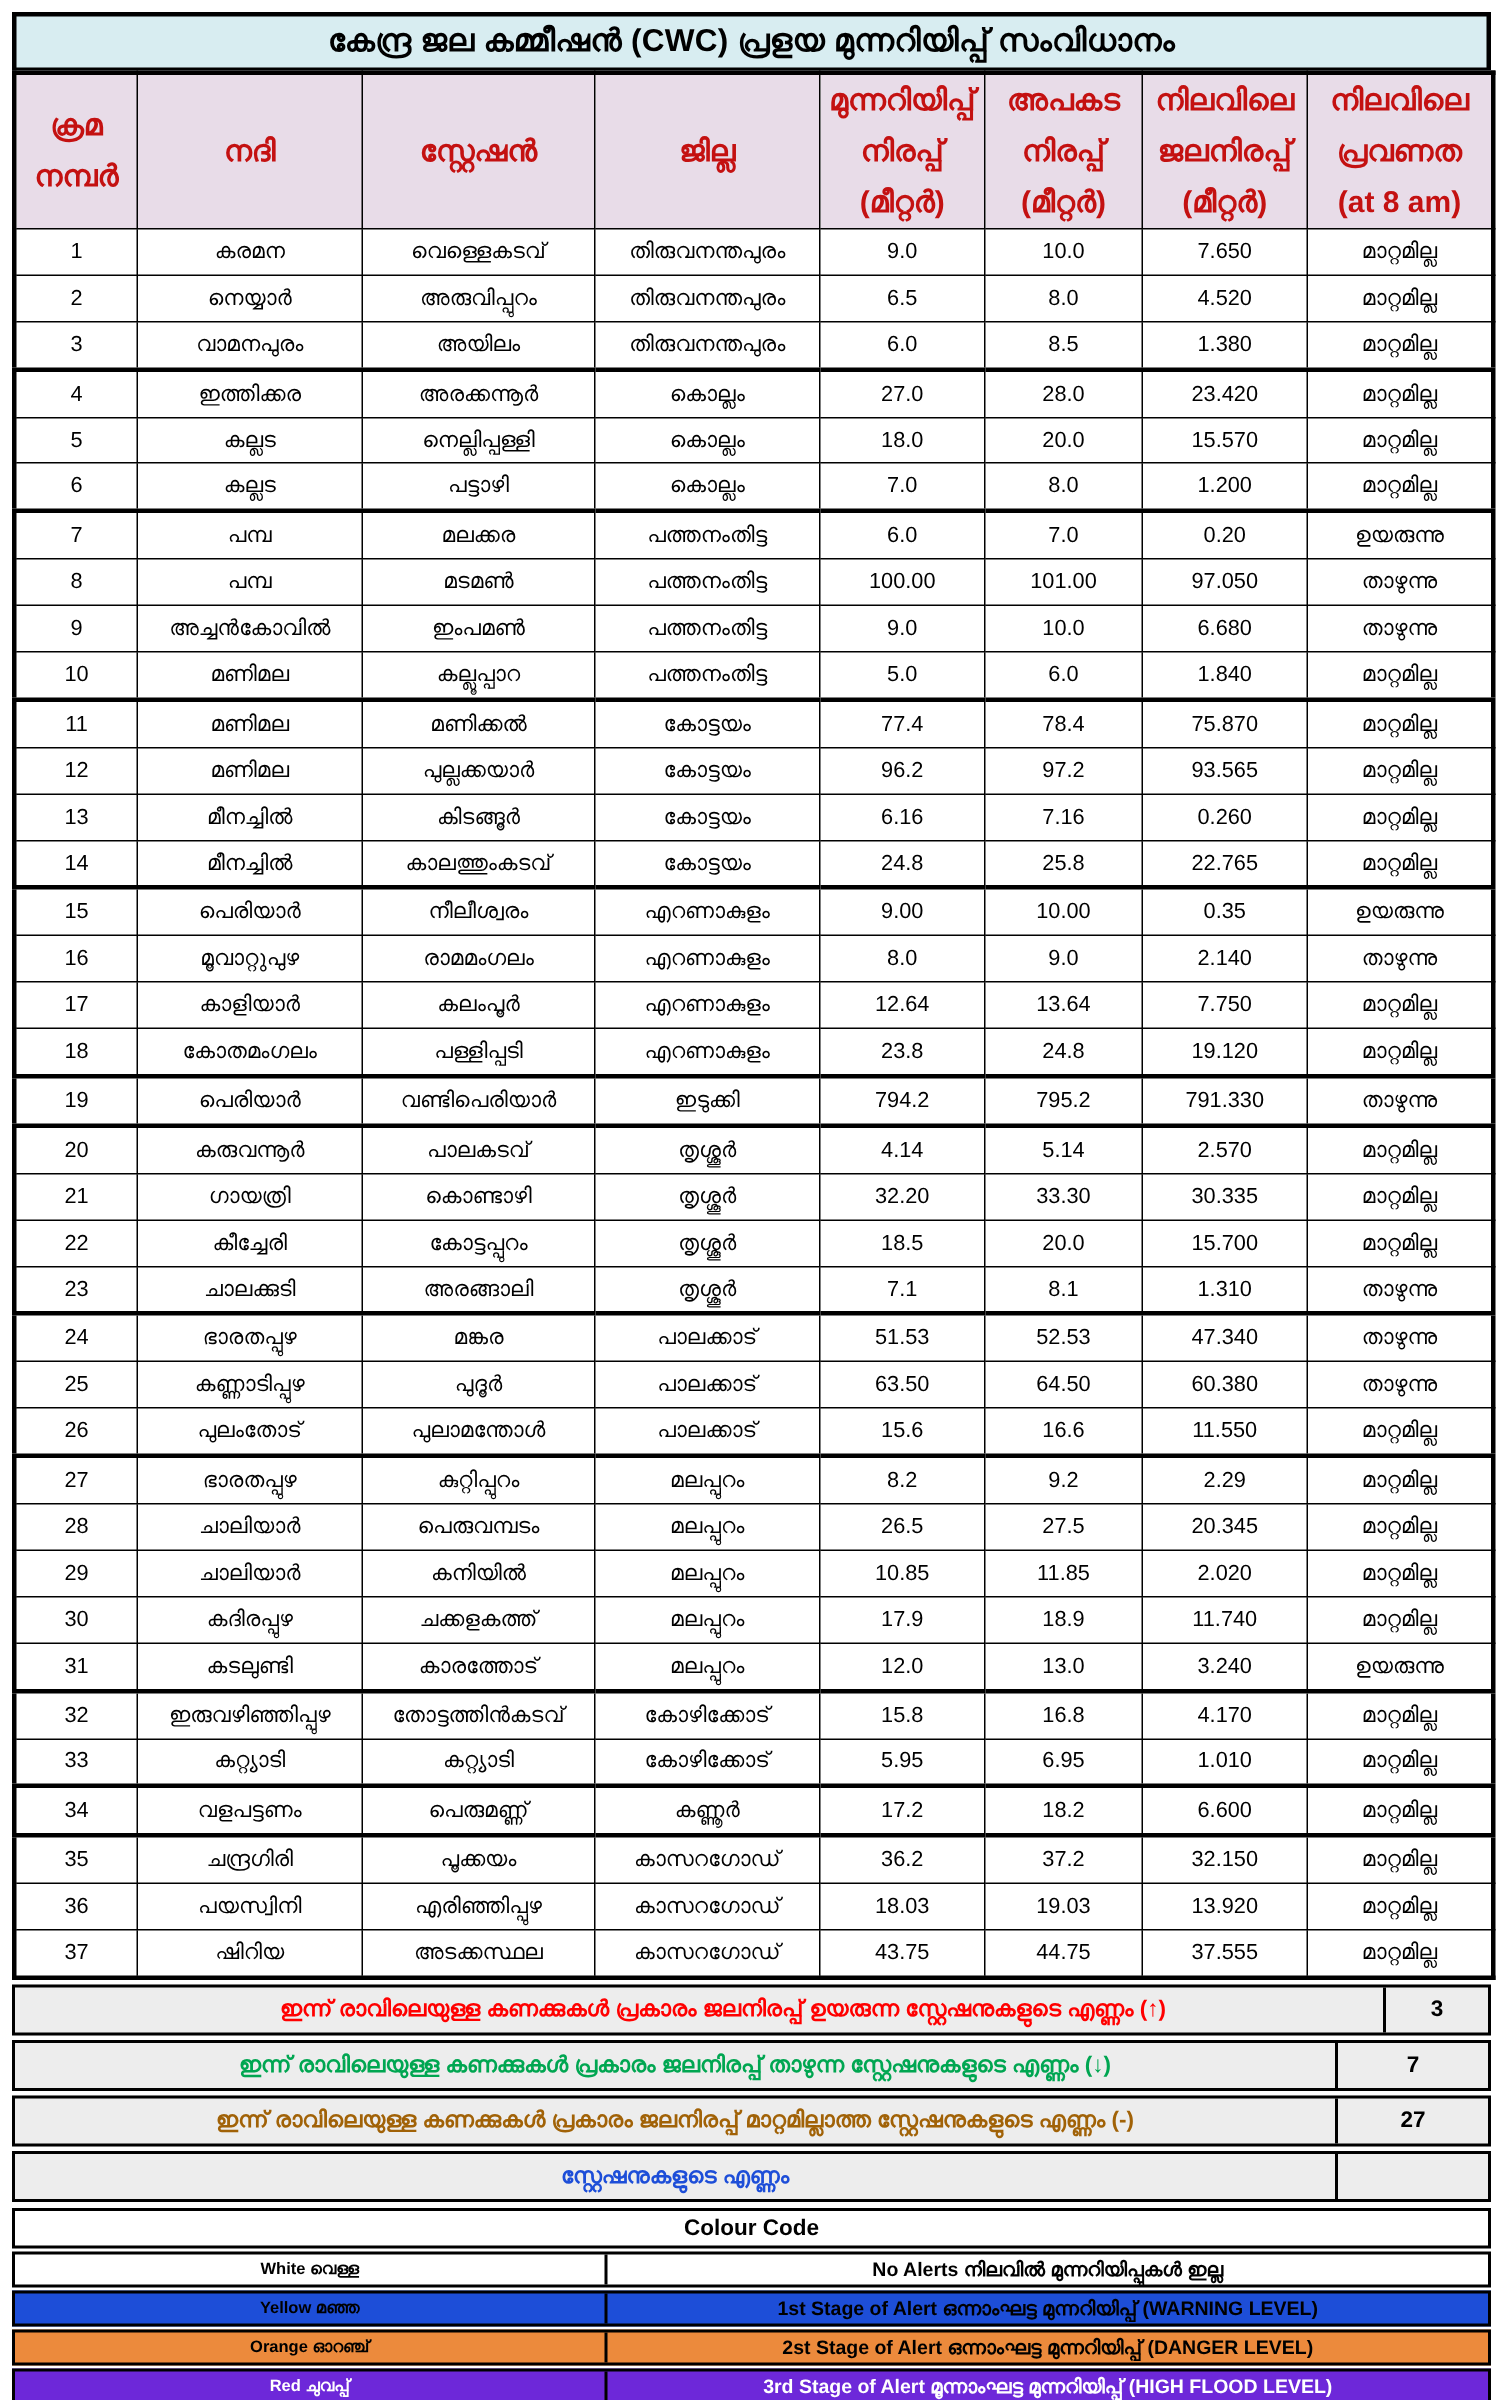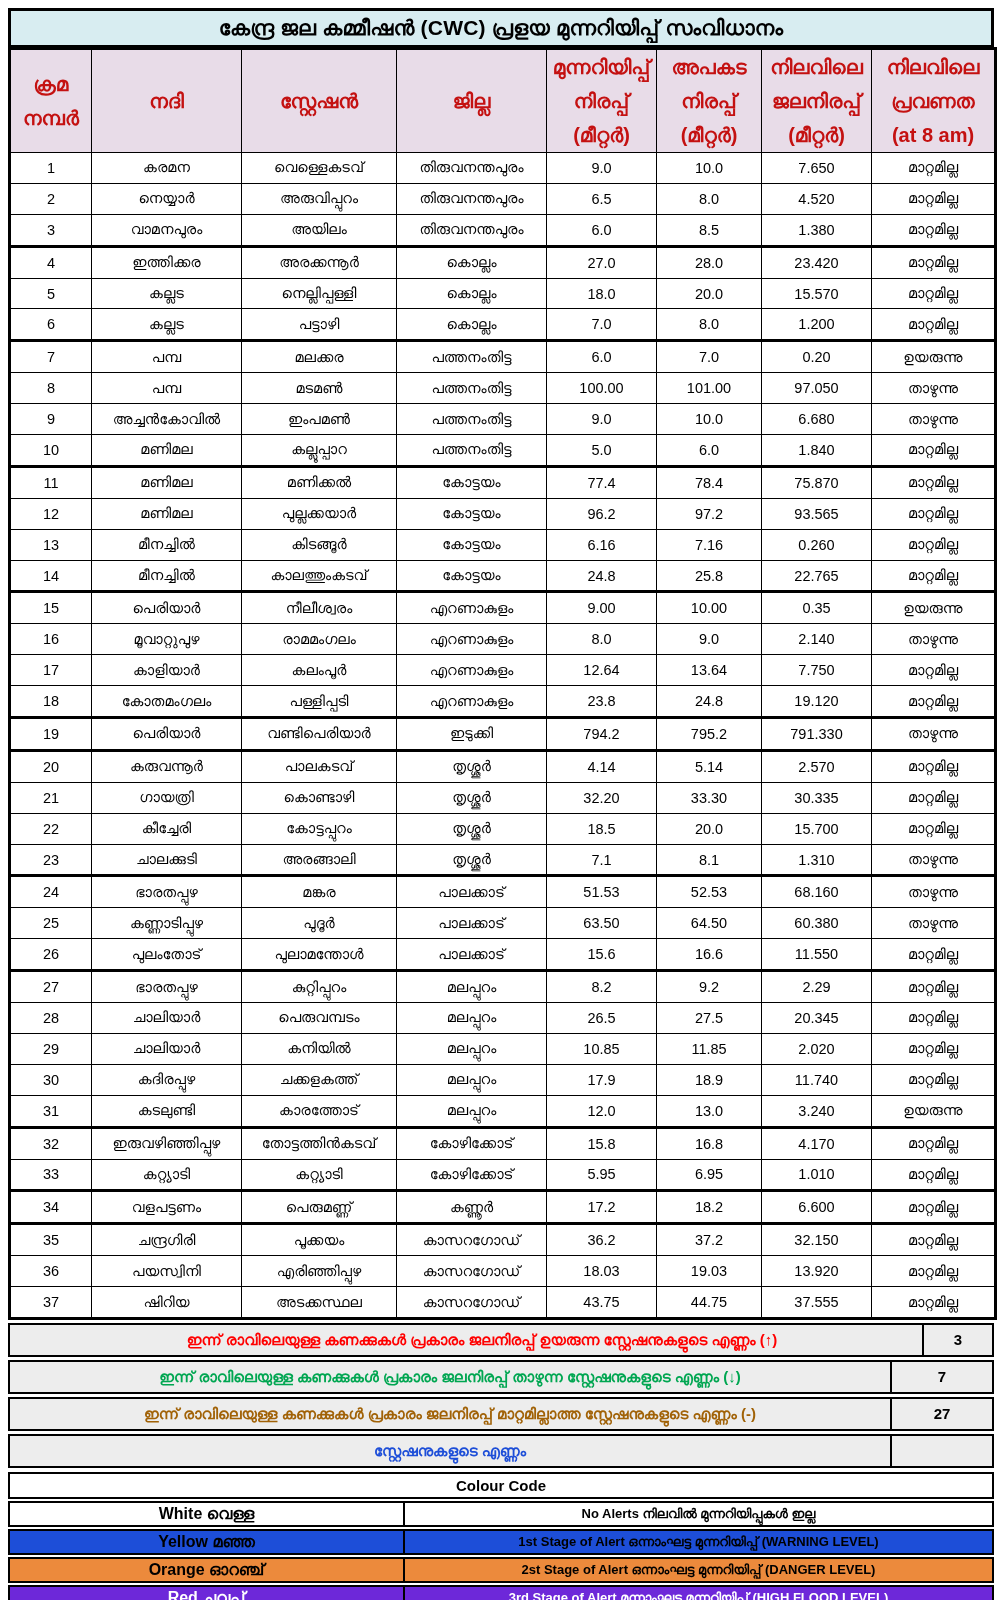--- a/index.html
+++ b/index.html
@@ -38,21 +38,21 @@
   }
 
   
   .cc-header{
     border:2.5px solid #000;margin-top:4px;text-align:center;
     font-weight:bold;font-size:15px;padding:3px 0;background:#fff;
   }
   .cc-row{display:flex;border:2px solid #000;margin-top:2px;}
   .cc-label{
     flex:0 0 395px;border-right:2px solid #000;text-align:center;
-    font-weight:bold;font-size:16px;padding:2px 2px;box-sizing:border-box;
+    font-weight:bold;font-size:11px;padding:2px 2px;box-sizing:border-box;
     display:flex;align-items:center;justify-content:center;
   }
   .cc-desc{
     flex:1;text-align:center;font-weight:bold;font-size:13px;padding:2px 2px;
     display:flex;align-items:center;justify-content:center;
   }
 
   
   .footer{
     border:2.5px solid #000;margin-top:3px;background:#d8edf1;
@@ -329,21 +329,21 @@
           <td>1.310</td>
           <td>താഴുന്നു</td>
         </tr>
         <tr>
           <td>24</td>
           <td>ഭാരതപ്പുഴ</td>
           <td>മങ്കര</td>
           <td>പാലക്കാട്</td>
           <td>51.53</td>
           <td>52.53</td>
-          <td>68.160</td>
+          <td>47.340</td>
           <td>താഴുന്നു</td>
         </tr>
         <tr>
           <td>25</td>
           <td>കണ്ണാടിപ്പുഴ</td>
           <td>പുദൂർ</td>
           <td>പാലക്കാട്</td>
           <td>63.50</td>
           <td>64.50</td>
           <td>60.380</td>

